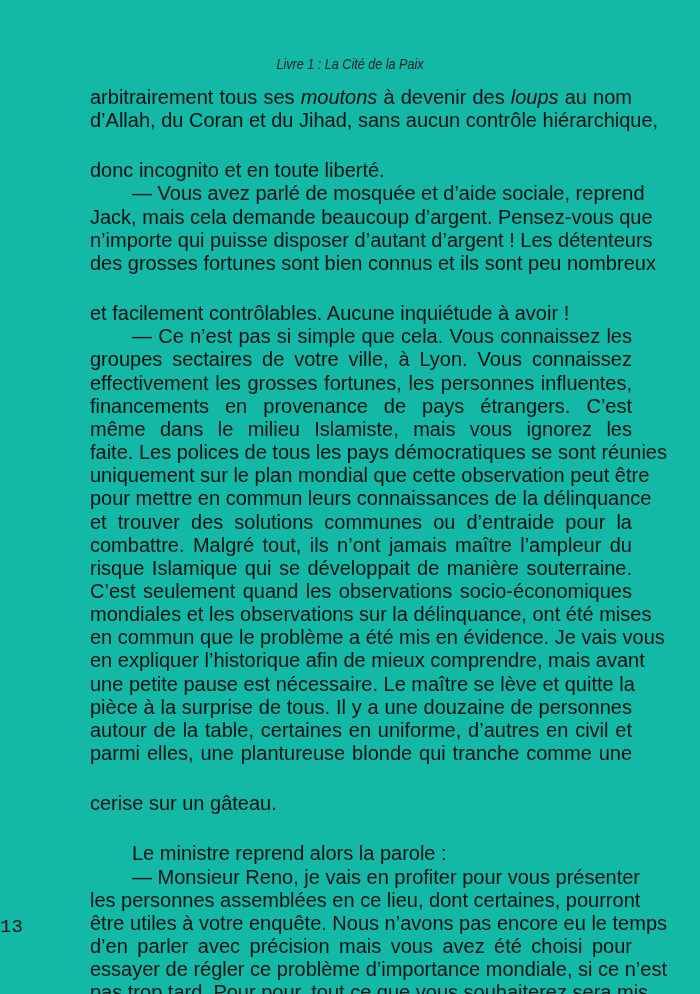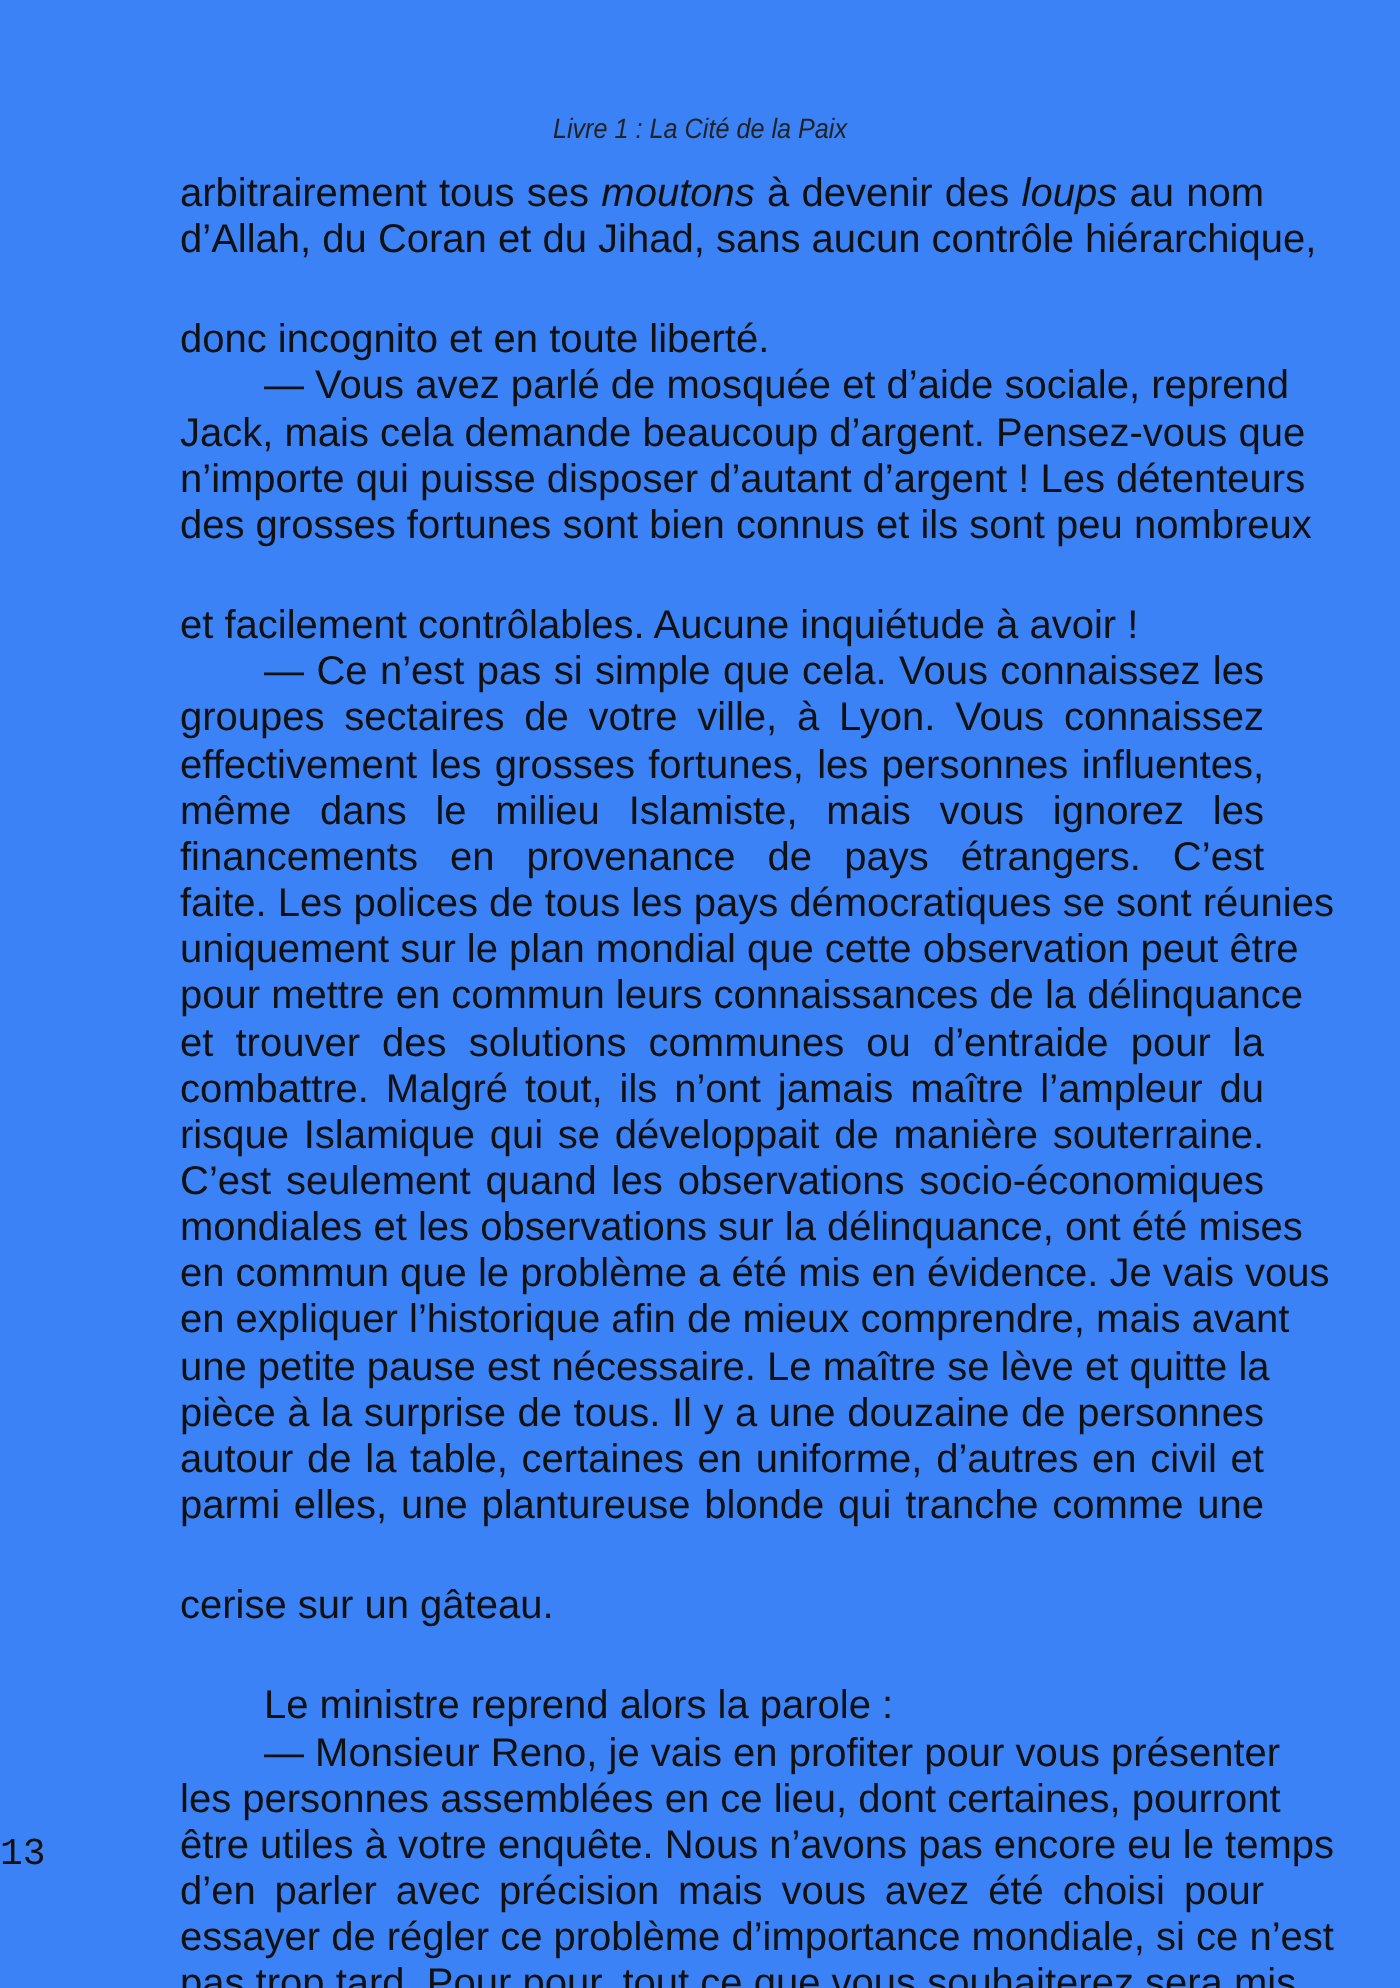--- a/index.html
+++ b/index.html
@@ -1,17 +1,17 @@
 <!DOCTYPE html>
 <html><head>
 <meta charset="utf-8">
 <style>
   html, body { margin: 0; padding: 0; background: #ffffff; }
   body { width: 700px; height: 994px; position: relative; overflow: hidden; }
-  .page { position: absolute; left: 0; top: 0; width: 700px; height: 994px; background: #3b82f6; }
+  .page { position: absolute; left: 0; top: 0; width: 700px; height: 994px; background: #14b8a6; }
   .running-header {
     position: absolute; top: 56px; left: 0; width: 700px;
     text-align: center;
     font-family: "Liberation Sans", sans-serif;
     font-style: italic; font-size: 14px; color: #222;
     transform: scaleX(0.9);
   }
   .body-text {
     position: absolute; top: 86px; left: 90px; width: 542px;
     font-family: "Liberation Sans", sans-serif;
@@ -37,22 +37,22 @@
       <span class="line">d’Allah, du Coran et du Jihad, sans aucun contrôle hiérarchique,</span>
       <span class="line last">donc incognito et en toute liberté.</span>
       <span class="line indent">— Vous avez parlé de mosquée et d’aide sociale, reprend</span>
       <span class="line">Jack, mais cela demande beaucoup d’argent. Pensez-vous que</span>
       <span class="line">n’importe qui puisse disposer d’autant d’argent ! Les détenteurs</span>
       <span class="line">des grosses fortunes sont bien connus et ils sont peu nombreux</span>
       <span class="line last">et facilement contrôlables. Aucune inquiétude à avoir !</span>
       <span class="line indent">— Ce n’est pas si simple que cela. Vous connaissez les</span>
       <span class="line">groupes sectaires de votre ville, à Lyon. Vous connaissez</span>
       <span class="line">effectivement les grosses fortunes, les personnes influentes,</span>
+      <span class="line">financements en provenance de pays étrangers. C’est</span>
       <span class="line">même dans le milieu Islamiste, mais vous ignorez les</span>
-      <span class="line">financements en provenance de pays étrangers. C’est</span>
       <span class="line">faite. Les polices de tous les pays démocratiques se sont réunies</span>
       <span class="line">uniquement sur le plan mondial que cette observation peut être</span>
       <span class="line">pour mettre en commun leurs connaissances de la délinquance</span>
       <span class="line">et trouver des solutions communes ou d’entraide pour la</span>
       <span class="line">combattre. Malgré tout, ils n’ont jamais maître l’ampleur du</span>
       <span class="line">risque Islamique qui se développait de manière souterraine.</span>
       <span class="line">C’est seulement quand les observations socio-économiques</span>
       <span class="line">mondiales et les observations sur la délinquance, ont été mises</span>
       <span class="line">en commun que le problème a été mis en évidence. Je vais vous</span>
       <span class="line">en expliquer l’historique afin de mieux comprendre, mais avant</span>

